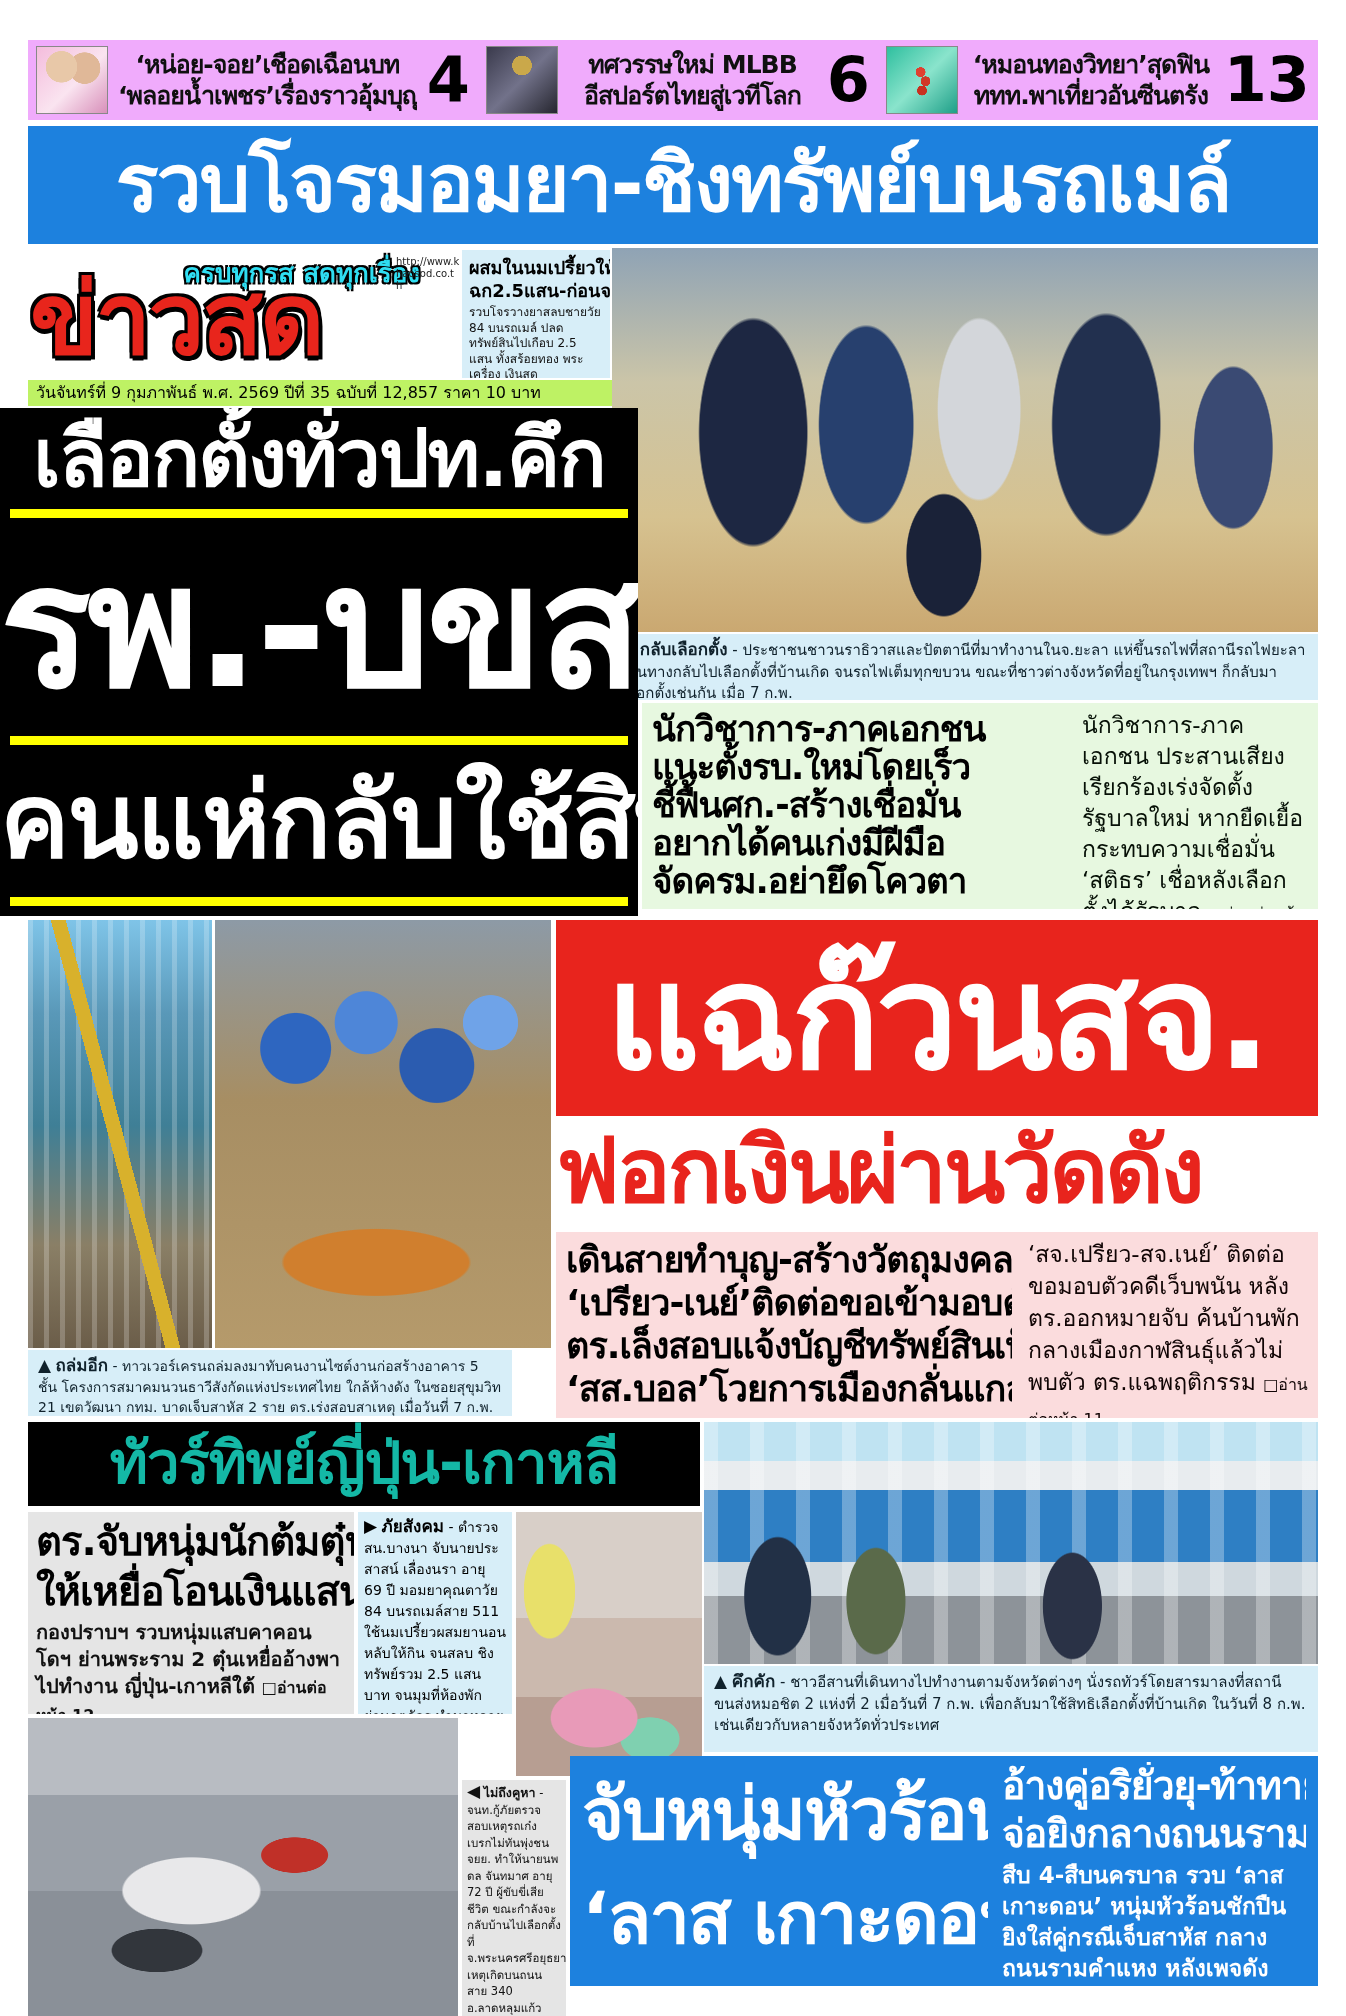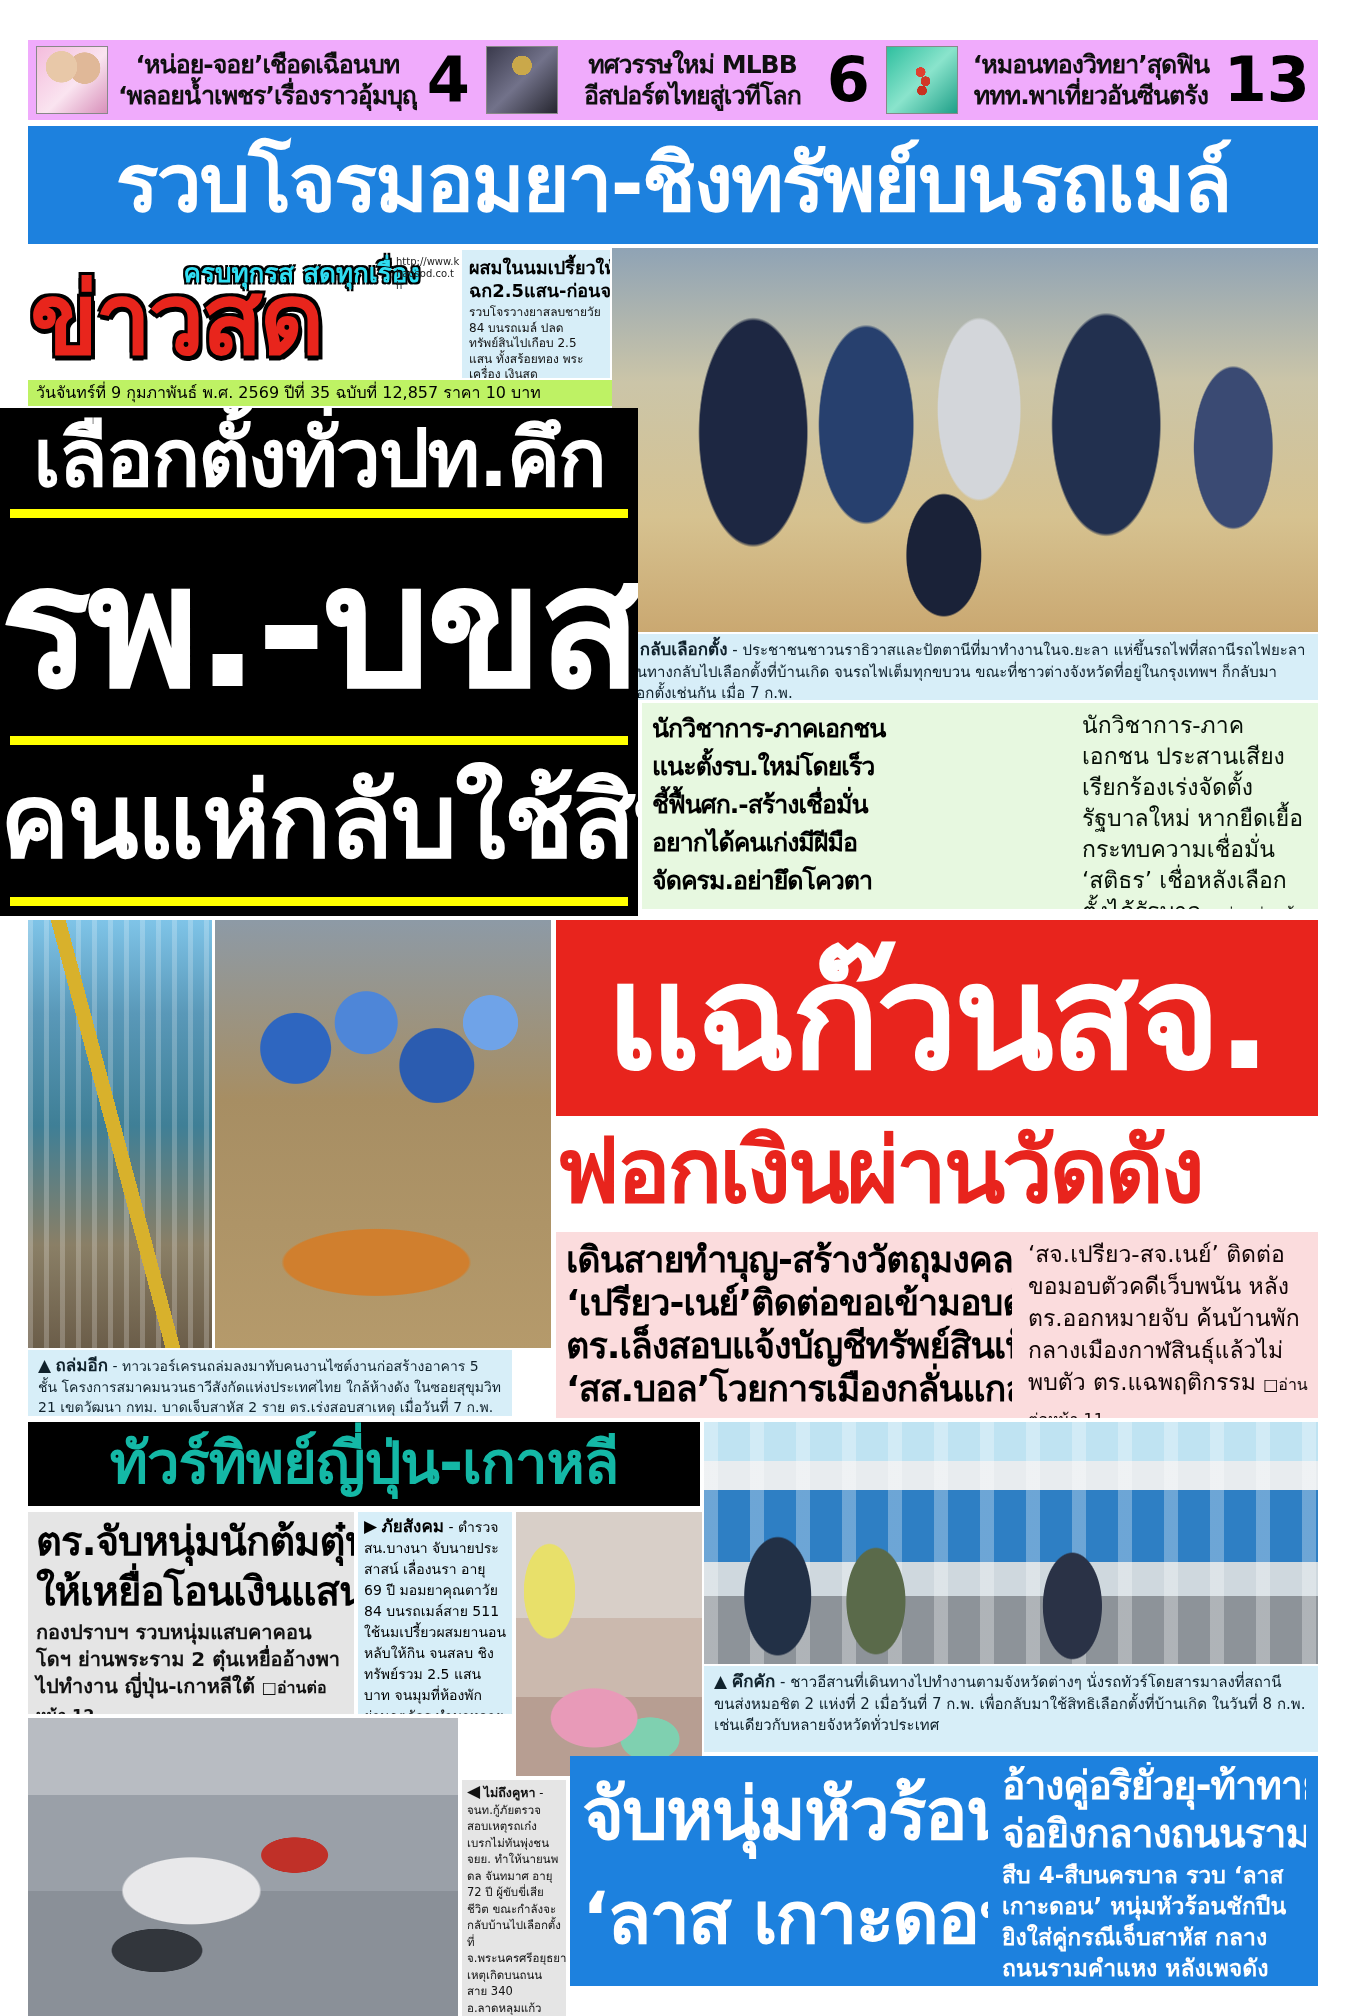--- a/index.html
+++ b/index.html
@@ -52,21 +52,21 @@
   
   .black-box { left:0; top:408px; width:638px; height:508px; background:#000; text-align:center; padding-top:4px; overflow:hidden; }
   .mh1 { color:#fff; font-weight:bold; font-size:80px; line-height:94px; white-space:nowrap; letter-spacing:-2px; }
   .ybar { height:9px; background:#ffff00; margin:3px 10px; }
   .mh2 { color:#fff; font-weight:bold; font-size:170px; line-height:212px; white-space:nowrap; letter-spacing:-4px; }
   .mh3 { color:#fff; font-weight:bold; font-size:104px; line-height:146px; white-space:nowrap; letter-spacing:-2px; }
 
   
   .green-box { left:642px; top:703px; width:676px; height:206px; background:#e7f8e0; display:flex; gap:10px; padding:7px 10px; overflow:hidden; }
   .green-left { width:420px; flex:none; overflow:hidden; }
-  .green-line { font-size:25px; line-height:38px; font-weight:bold; color:#000; white-space:nowrap; letter-spacing:-1px; }
+  .green-line { font-size:35px; line-height:38px; font-weight:bold; color:#000; white-space:nowrap; letter-spacing:-1px; }
   .green-right { flex:1; font-size:23px; line-height:31px; color:#061006; }
   .more { font-size:16px; }
 
   
   .photo-crane { left:28px; top:920px; width:184px; height:428px;
     background:
       linear-gradient(75deg, transparent 46%, #d8b12c 46% 51%, transparent 51%),
       repeating-linear-gradient(90deg, rgba(255,255,255,.22) 0 5px, transparent 5px 16px),
       linear-gradient(180deg,#7fc4e8 0%,#5998b8 22%,#3f7f96 48%,#8a7f66 76%,#6b5d49 100%); }
   .photo-rescue { left:215px; top:920px; width:336px; height:428px;

